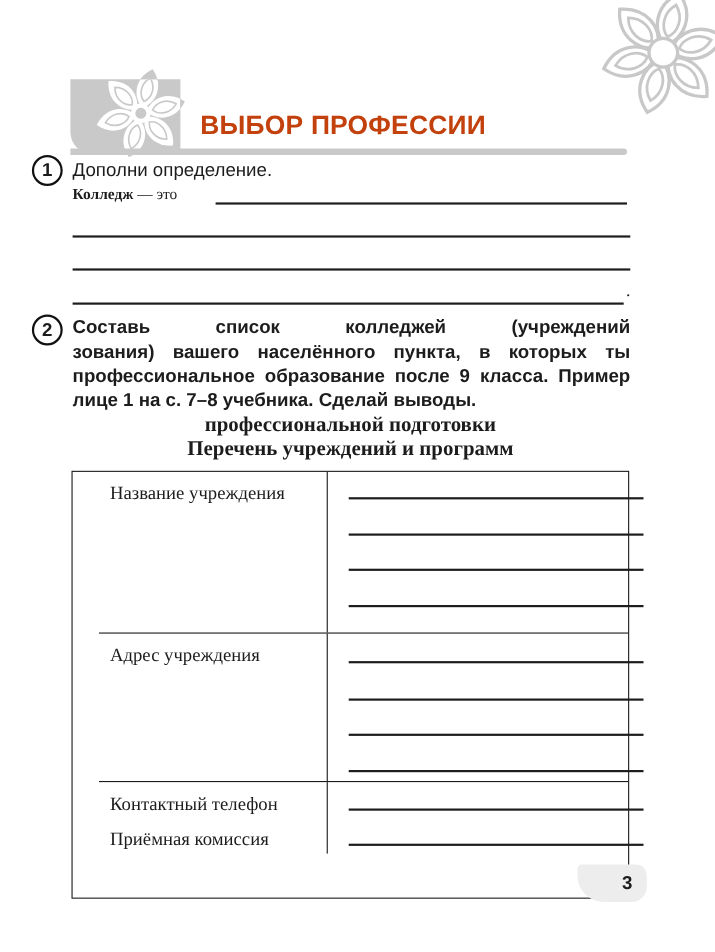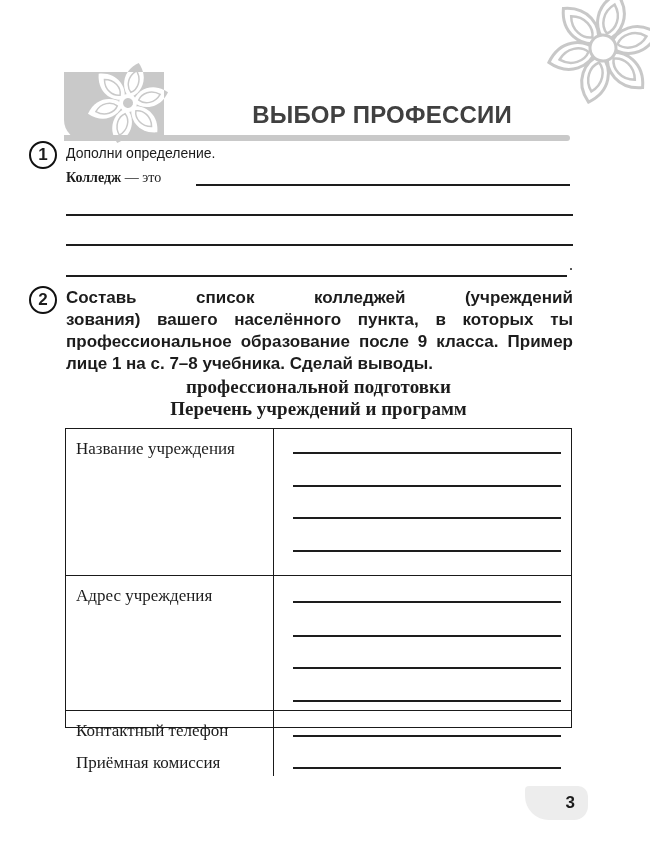--- a/index.html
+++ b/index.html
@@ -23,35 +23,34 @@
   
   #corner-flower{left:520px;top:-16px;width:132px;height:150px;overflow:visible;}
   #header-art{left:60px;top:64px;width:160px;height:90px;overflow:visible;}
   #header-bar{
     left:64px;top:135px;width:506px;height:6px;
     background:var(--decor-gray);border-radius:0 3px 3px 0;
   }
   #chapter-title{
     left:182px;top:101px;width:400px;
     font-size:24px;font-weight:700;letter-spacing:.2px;
-    color:#404040;
-    text-align:center;
+    color:#c2410c;
   }
 
   
   .task-badge{
     width:28px;height:28px;border:2px solid #111;border-radius:50%;
     display:flex;align-items:center;justify-content:center;
     font-weight:700;font-size:17px;background:#fff;
   }
   #badge-1{left:29px;top:141px;}
   #badge-2{left:29px;top:286px;}
 
   
-  #s1-prompt{left:66px;top:145px;font-size:14px;}
+  #s1-prompt{left:66px;top:145px;font-size:17px;}
   #s1-term{left:66px;top:170px;font-family:"Liberation Serif",serif;font-size:14px;}
   #s1-term b{font-weight:700;}
   .blank-line{border-bottom:2px solid #1d1d1d;height:0;}
   #s1-line-a{left:196px;top:184px;width:374px;}
   #s1-line-b{left:66px;top:214px;width:507px;}
   #s1-line-c{left:66px;top:244px;width:507px;}
   #s1-line-d{left:66px;top:275px;width:501px;}
   #s1-period{left:569px;top:256px;font-family:"Liberation Serif",serif;font-size:16px;}
 
   
@@ -62,22 +61,23 @@
   }
   .p-line.last{text-align-last:left;}
 
   
   #table-title{
     left:65px;top:376px;width:507px;text-align:center;
     font-family:"Liberation Serif",serif;font-weight:700;
     font-size:19px;line-height:22px;
   }
   #prep-table{
-    left:65px;top:428px;width:507px;height:300px;
+    left:65px;top:428px;width:507px;height:389px;
     border:1.5px solid #1a1a1a;
+    padding-left:24px;
   }
   .t-row{position:relative;display:flex;border-bottom:1.5px solid #1a1a1a;}
   .t-row:last-child{border-bottom:none;}
   .t-row .cell-label{
     width:208px;border-right:1.5px solid #1a1a1a;
     font-family:"Liberation Serif",serif;font-size:17px;
     padding:10px 8px 0 10px;position:relative;
   }
   .t-row .cell-answer{position:relative;flex:1;}
   #row-1{height:147px;}

